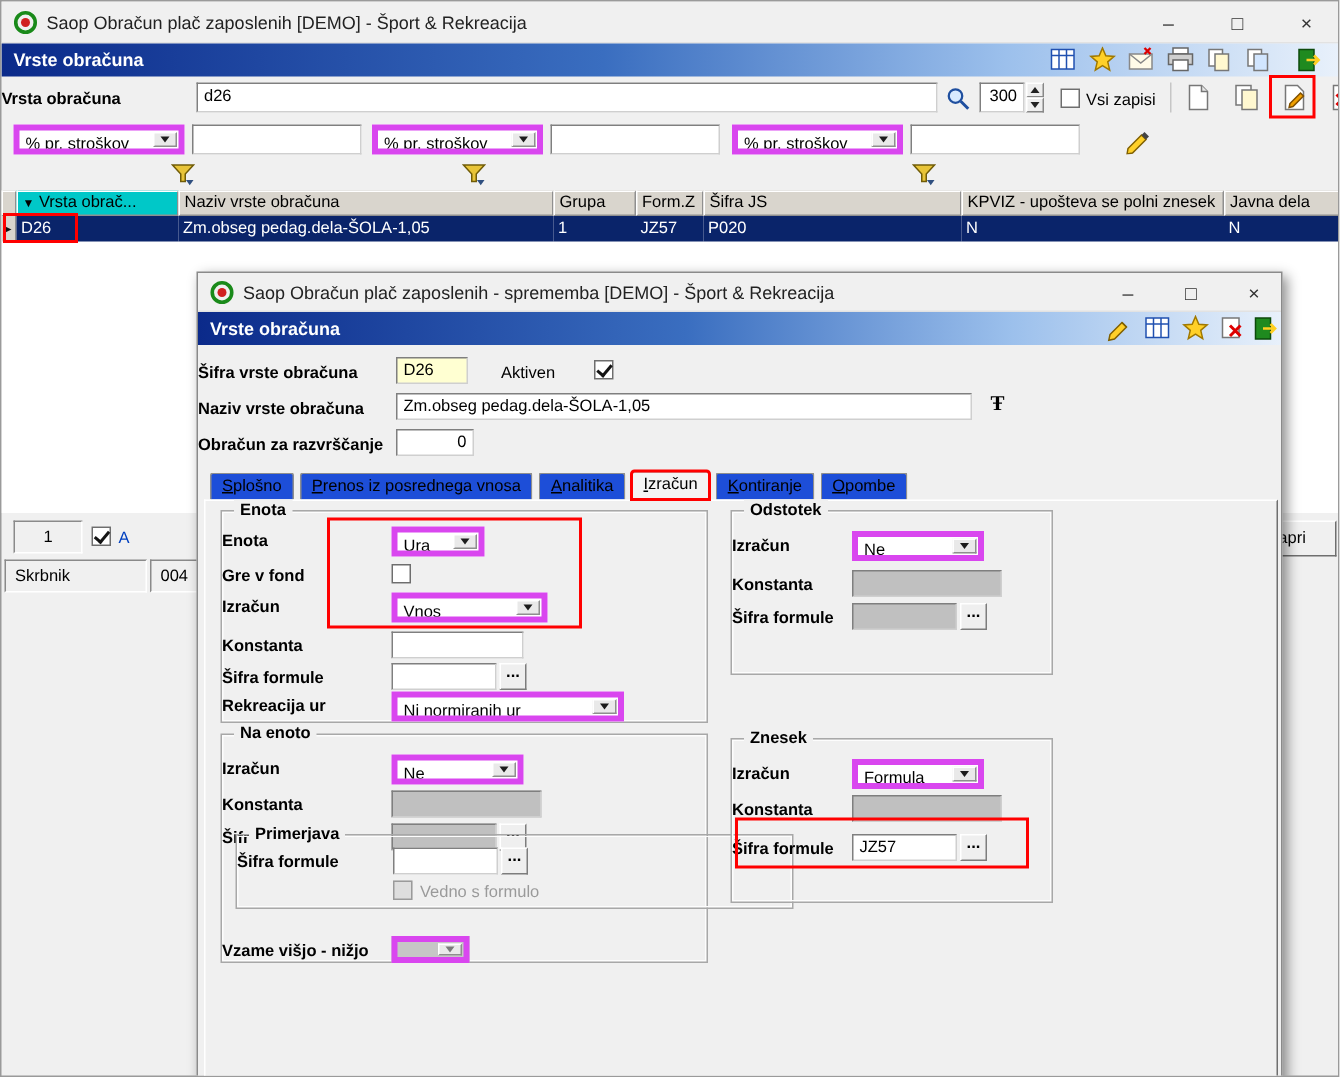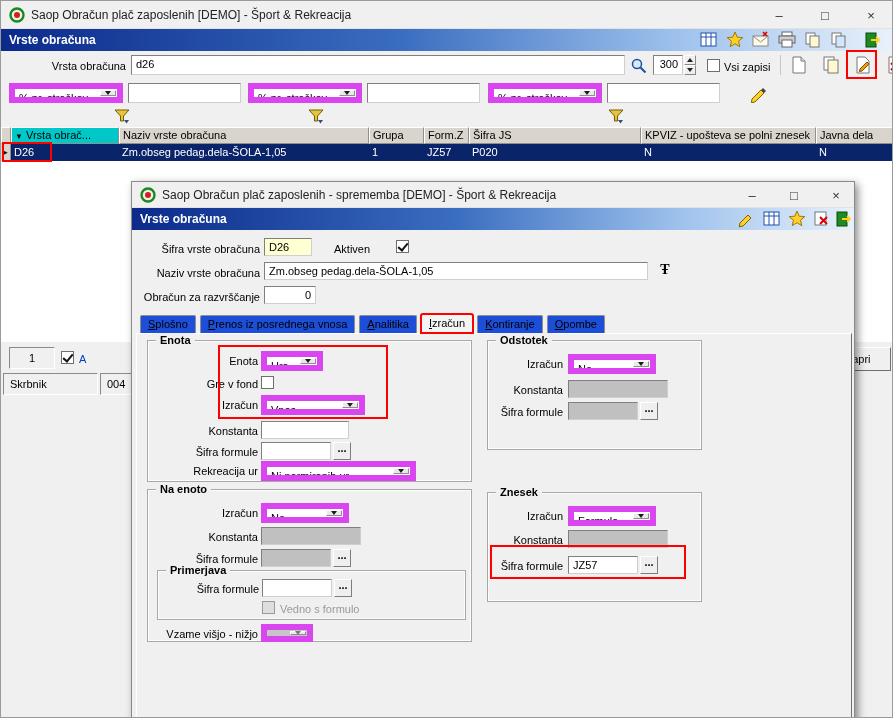--- a/index.html
+++ b/index.html
@@ -14,32 +14,32 @@
   
   .caption{background:linear-gradient(to right,#0b2a8a 0%,#3a6ec0 45%,#9cc0ec 75%,#e9f1fb 100%);}
   .caption-text{color:#fff;font-weight:bold;font-size:12px;line-height:22px;padding-left:8px;}
   .cico{width:20px;height:20px;display:flex;align-items:center;justify-content:center;}
   
   .inp{background:#fff;border:1px solid #7f7f7f;border-right-color:#cfcfcf;border-bottom-color:#cfcfcf;padding:2px 4px;line-height:13px;overflow:hidden;white-space:nowrap;height:20px;}
   .inp.h18{height:18px;line-height:12px;}
   .inp.gray{background:#c0c0c0;}
   .inp.yellow{background:#ffffd2;}
   .inp.num{text-align:right;}
-  .dd{background:#fff;border:6px solid #d946ef;height:20px;overflow:hidden;}
+  .dd{background:#fff;border:4px solid #d946ef;height:20px;overflow:hidden;}
   .dd .dd-text{display:block;padding:3px 18px 0 4px;line-height:13px;white-space:nowrap;overflow:hidden;}
   .dd .dd-btn{position:absolute;top:1px;right:1px;bottom:1px;width:16px;background:#e9e9e9;border:1px solid;border-color:#ffffff #8e8e8e #8e8e8e #ffffff;display:flex;align-items:center;justify-content:center;}
   .dd-arrow{width:0;height:0;border-left:3px solid transparent;border-right:3px solid transparent;border-top:4px solid #1c1c1c;}
   .dd.disabled{background:#c6c6c6;}
   .dd.disabled .dd-arrow{border-top-color:#7a7a7a;}
   .dots{width:18px;height:18px;background:#efefef;border:1px solid;border-color:#ffffff #7d7d7d #7d7d7d #ffffff;text-align:center;line-height:10px;font-weight:bold;}
   .cb{width:13px;height:13px;background:#fff;border:1px solid #6e6e6e;position:absolute;}
   .cb.checked::after{content:"";position:absolute;left:3px;top:0;width:4px;height:8px;border:solid #141414;border-width:0 2px 2px 0;transform:rotate(40deg);}
   .cb.disabled{background:#dedede;border-color:#9a9a9a;}
   .lbl{line-height:14px;white-space:nowrap;}
-  .lbl.r{text-align:right;}
+  .lbl.r{font-weight:bold;}
   .lbl.dis{color:#9a9a9a;}
   .btn{background:#f0f0f0;border:1px solid;border-color:#ffffff #6f6f6f #6f6f6f #ffffff;text-align:center;}
   .sunken{background:#f0f0f0;border:1px solid;border-color:#8a8a8a #ffffff #ffffff #8a8a8a;}
   
   .th{top:126px;height:17px;background:#d9d5cd;border:1px solid;border-color:#ffffff #8f8f8f #8f8f8f #ffffff;padding:1px 3px;overflow:hidden;white-space:nowrap;font-size:11px;}
   .th.teal{background:#00c8c8;}
   .td{top:143px;height:17px;background:#0a246a;color:#fff;padding:2px 3px;overflow:hidden;white-space:nowrap;}
   .gutter-row{top:143px;height:17px;background:#d9d5cd;border-right:1px solid #8f8f8f;color:#111;font-size:9px;line-height:16px;text-align:center;}
   
   .grp{border:1px solid #a8a8a8;box-shadow:inset 0 0 0 1px #fdfdfd;}
@@ -367,21 +367,21 @@
         <span class="dd-text">Ne</span>
         <span class="dd-btn">
             <span class="dd-arrow"></span>
           </span>
       </div>
       <span class="a lbl r" style="left:0;top:40px;width:110px">Konstanta</span>
       <div class="a inp h18 gray" style="left:113px;top:37px;width:100px"></div>
       <span class="a lbl r" style="left:0;top:62px;width:110px">Šifra formule</span>
       <div class="a inp h18 gray" style="left:113px;top:59px;width:70px"></div>
       <div class="a dots" style="left:185px;top:59px">...</div>
-      <div class="a grp" style="left:9px;top:80px;width:309px;height:50px">
+      <div class="a grp" style="left:9px;top:66px;width:372px;height:50px">
         <span class="grp-title">Primerjava</span>
         <span class="a lbl r" style="left:0;top:11px;width:101px">Šifra formule</span>
         <div class="a inp h18" style="left:104px;top:8px;width:70px"></div>
         <div class="a dots" style="left:176px;top:8px">...</div>
         <span class="a cb disabled" style="left:104px;top:30px"></span>
         <span class="a lbl dis" style="left:122px;top:31px;width:120px">Vedno s formulo</span>
       </div>
       <span class="a lbl r" style="left:0;top:137px;width:110px">Vzame višjo - nižjo</span>
       <div class="a dd disabled" style="left:113px;top:134px;width:52px;height:18px">
         <span class="dd-text"></span>

